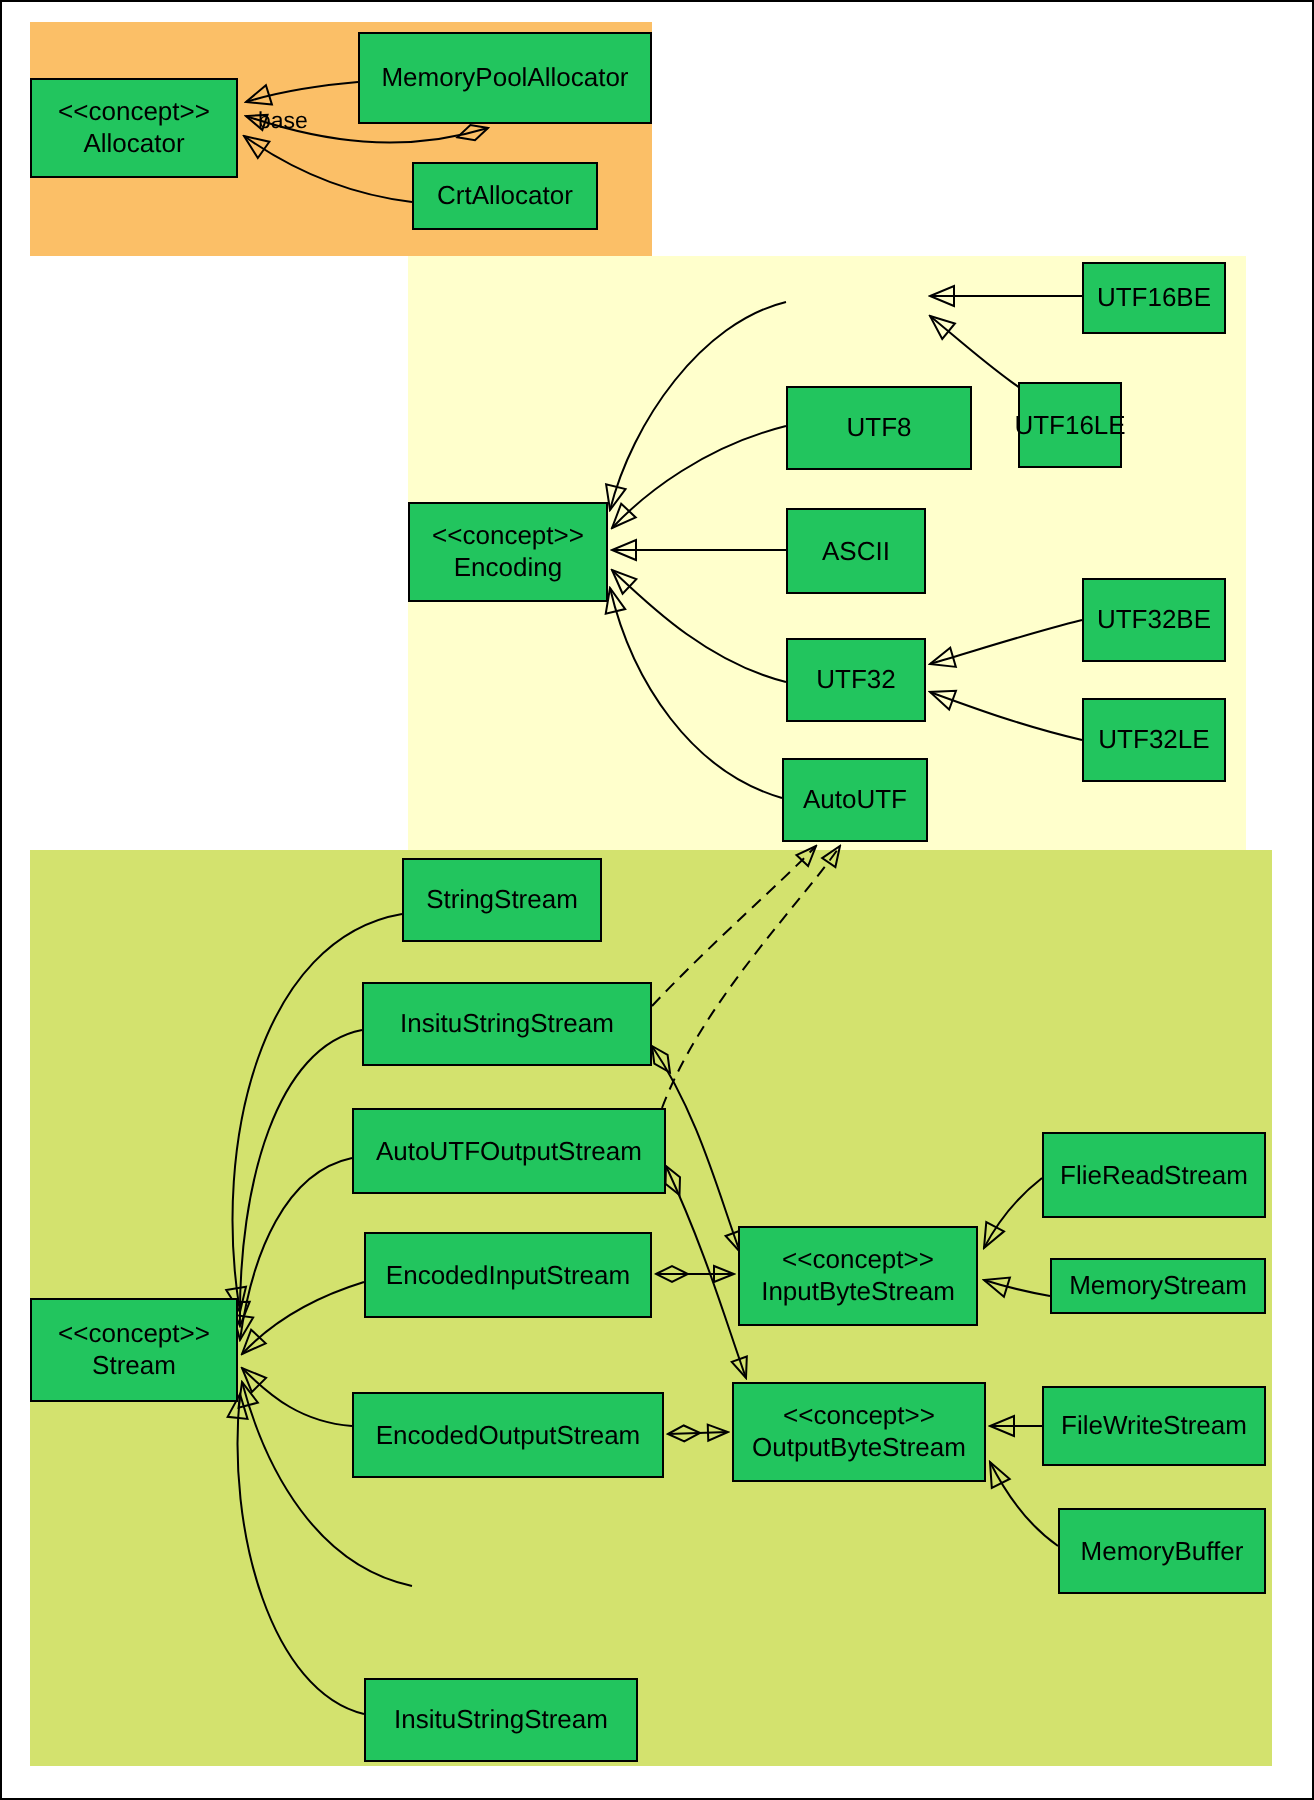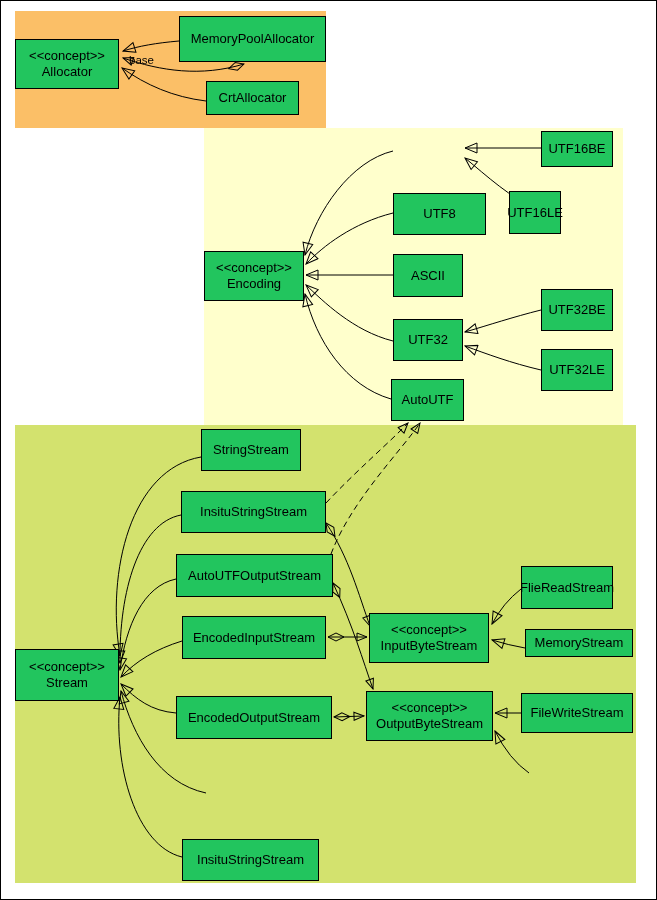--- a/index.html
+++ b/index.html
@@ -138,23 +138,26 @@
     <span>InsituStringStream</span>
   </div>
   <div class="node" style="left:368px;top:612px;width:120px;height:50px">
     <span>&lt;&lt;concept&gt;&gt;</span>
     <span>InputByteStream</span>
   </div>
   <div class="node" style="left:365px;top:690px;width:127px;height:50px">
     <span>&lt;&lt;concept&gt;&gt;</span>
     <span>OutputByteStream</span>
   </div>
-  <div class="node" style="left:520px;top:565px;width:92px;height:43px">
+  <div class="node" style="left:520px;top:565px;width:112px;height:43px">
     <span>FlieReadStream</span>
   </div>
   <div class="node" style="left:524px;top:628px;width:108px;height:28px">
     <span>MemoryStream</span>
   </div>
   <div class="node" style="left:520px;top:692px;width:112px;height:40px">
     <span>FileWriteStream</span>
   </div>
+  <div class="node" style="left:528px;top:753px;width:104px;height:43px">
+    <span>MemoryBuffer</span>
+  </div>
 
 </div>
 
 </body></html>

